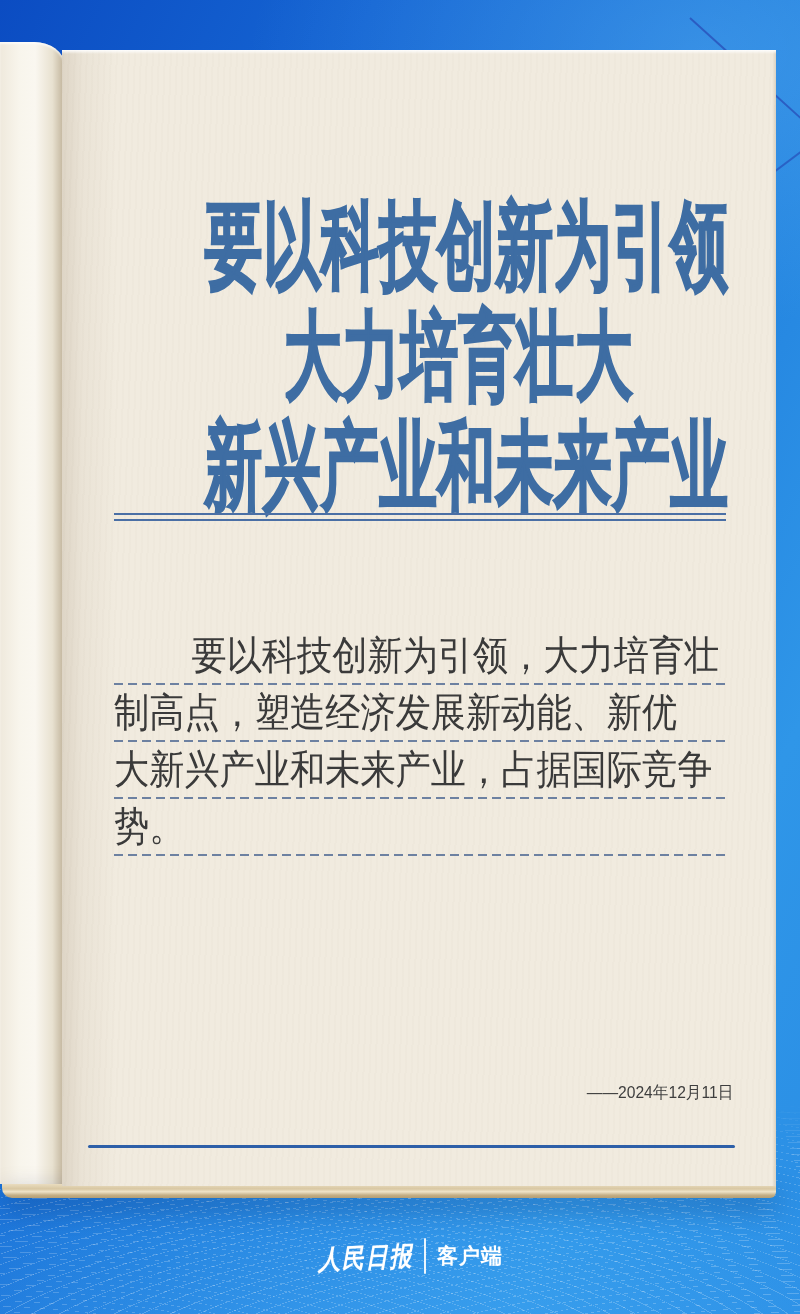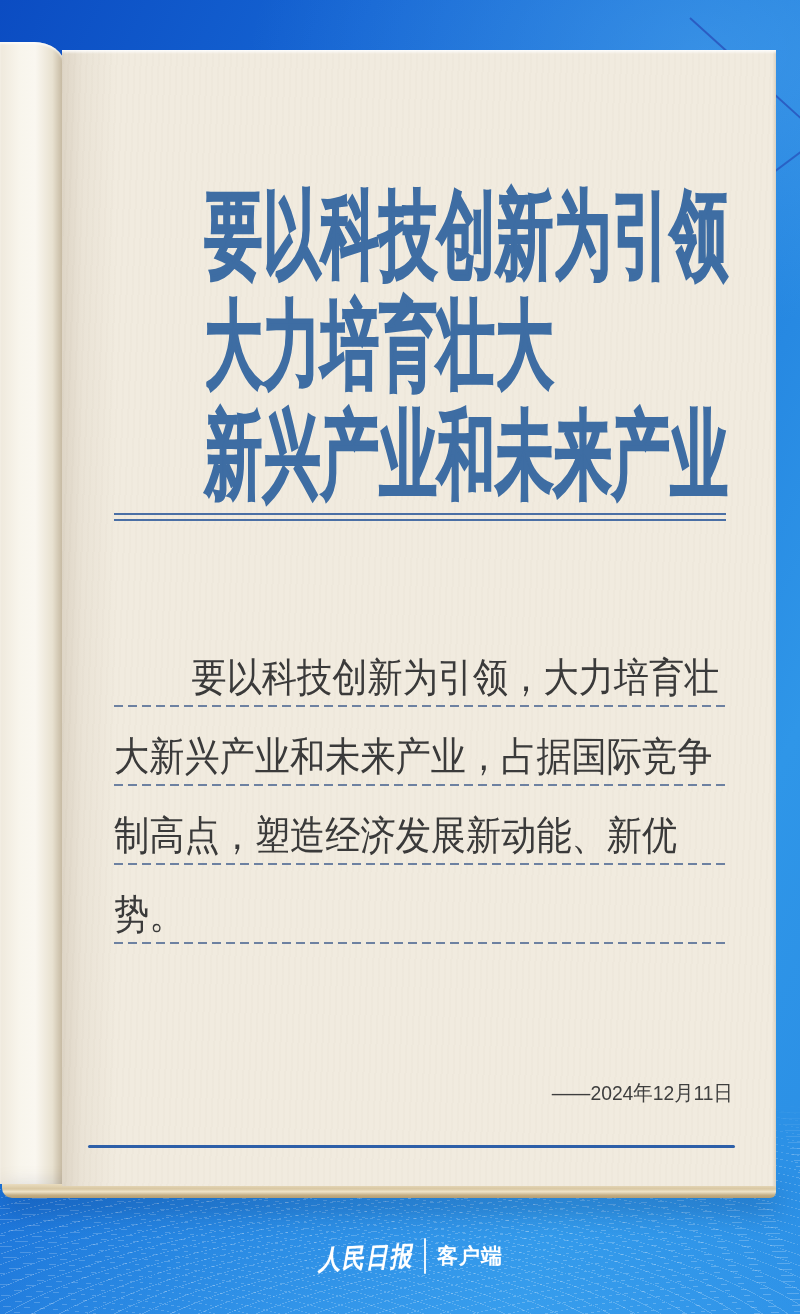--- a/index.html
+++ b/index.html
@@ -42,54 +42,54 @@
     position:absolute; left:62px; top:50px; width:714px; height:1136px;
     background-color:#f1ebdf;
     background-image:
       linear-gradient(to bottom, rgba(255,255,255,.95) 0, rgba(255,255,255,0) 4px),
       linear-gradient(to right, rgba(104,78,44,.14) 0, rgba(104,78,44,.05) 20px, rgba(104,78,44,0) 55px),
       linear-gradient(to left, rgba(130,110,80,.20) 0, rgba(130,110,80,0) 4px),
       repeating-linear-gradient(92deg, rgba(120,100,70,.02) 0 2px, rgba(255,255,255,0) 2px 6px);
   }
   
   .title {
-    position:absolute; top:130px; left:0; width:100%;
-    text-align:left; color:#3e6da3;
-    font-family:Liberation Sans, sans-serif;
+    position:absolute; top:142px; left:0; width:100%;
+    text-align:right; color:#3e6da3;
+    font-family:Liberation Serif, serif;
     font-weight:900; font-size:96px; line-height:110px; letter-spacing:1px;
     -webkit-text-stroke:2.2px #3e6da3;
   }
   .title-line { transform:scaleX(.60); transform-origin:50% 50%; white-space:nowrap; }
   
   .rule-double {
     position:absolute; left:52px; top:463px; width:612px; height:8px;
     border-top:2px solid #4a6fa5; border-bottom:2px solid #4a6fa5;
   }
   .rule-bottom {
     position:absolute; left:26px; top:1095px; width:647px; height:3px;
     background:#2d5fa8; border-radius:2px;
   }
   
   .quote {
     position:absolute; left:52px; top:578px; width:613px;
     color:#3a3a3a; font-family:"Liberation Serif","DejaVu Serif",serif;
     font-size:40px;
   }
-  .quote-line { position:relative; height:57px; line-height:55px; white-space:nowrap;margin-top:22px; }
+  .quote-line { position:relative; height:57px; line-height:55px; white-space:nowrap; }
   .quote-line::after {
     content:""; position:absolute; left:0; right:0; bottom:0; height:2px;
     background:repeating-linear-gradient(90deg,#6d81a1 0 9px,transparent 9px 14px);
   }
   .quote-line > span { display:inline-block; transform:scaleX(.88); transform-origin:0 50%; }
   .quote-line.indent > span { padding-left:88px; }
   
   .attribution {
     position:absolute; right:43px; top:1026px;
     text-align:right; color:#3e3e3e;
-    font-size:21px; line-height:33px; font-weight:500;
+    font-size:17px; line-height:33px; font-weight:500;
   }
   .attr-line > span { display:inline-block; transform:scaleX(.92); transform-origin:100% 50%; white-space:nowrap; }
   
   .brand {
     position:absolute; left:0; top:1238px; width:100%;
     display:flex; align-items:center; justify-content:center; gap:11px;
     color:#fff;
   }
   .brand-script {
     font-family:"DejaVu Serif","Liberation Serif",serif;
@@ -126,24 +126,24 @@
         <div class="title-line">新兴产业和未来产业</div>
       </div>
 
       <div class="rule-double"></div>
 
       <div class="quote">
         <div class="quote-line indent">
           <span>要以科技创新为引领，大力培育壮</span>
         </div>
         <div class="quote-line">
-          <span>大新兴产业和未来产业，占据国际竞争</span>
+          <span>制高点，塑造经济发展新动能、新优</span>
         </div>
         <div class="quote-line">
-          <span>制高点，塑造经济发展新动能、新优</span>
+          <span>大新兴产业和未来产业，占据国际竞争</span>
         </div>
         <div class="quote-line">
           <span>势。</span>
         </div>
       </div>
 
       <div class="attribution">
         <div class="attr-line">
           <span>——2024年12月11日</span>
         </div>

